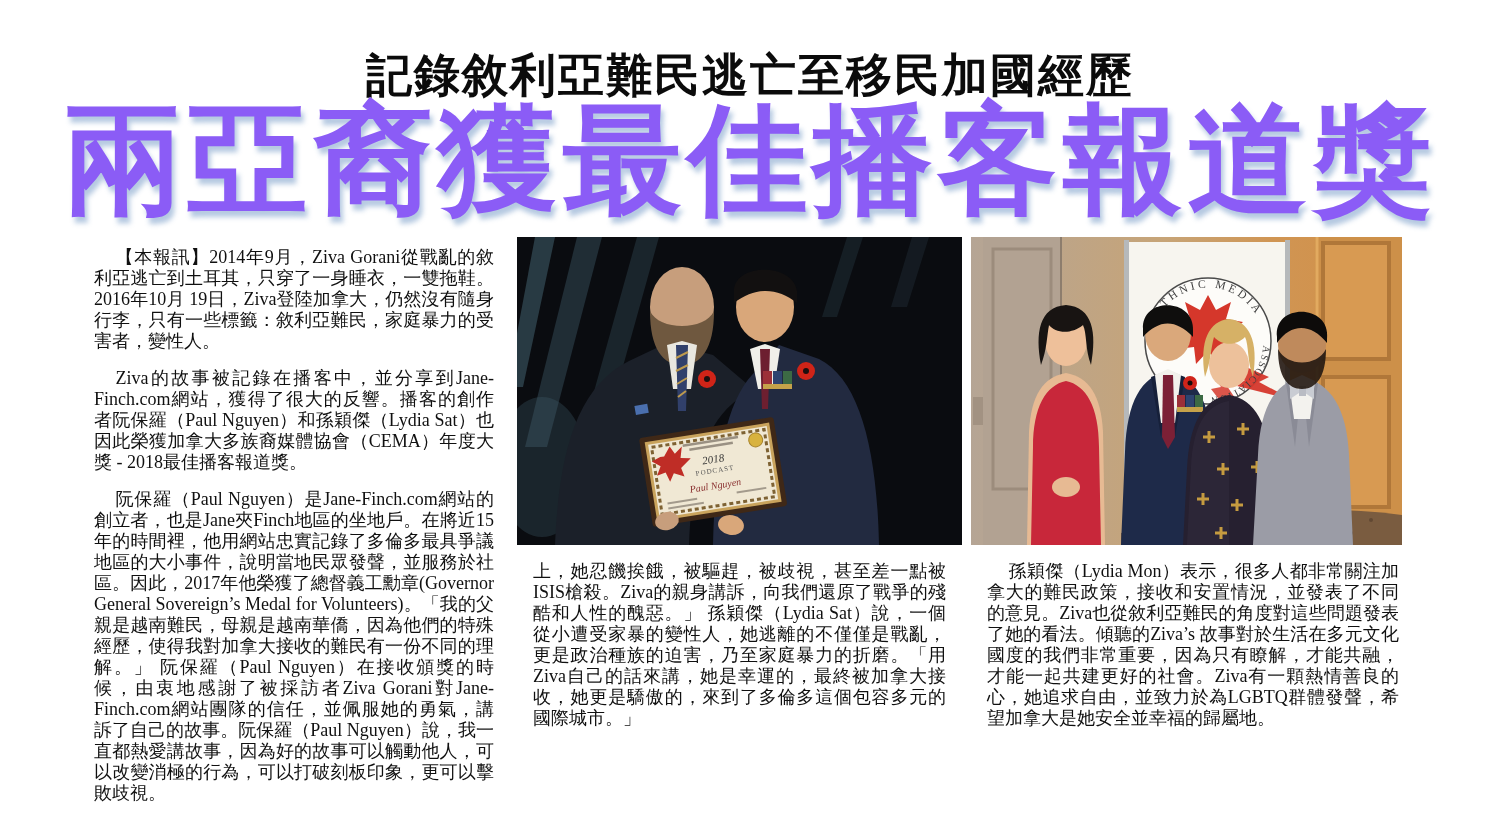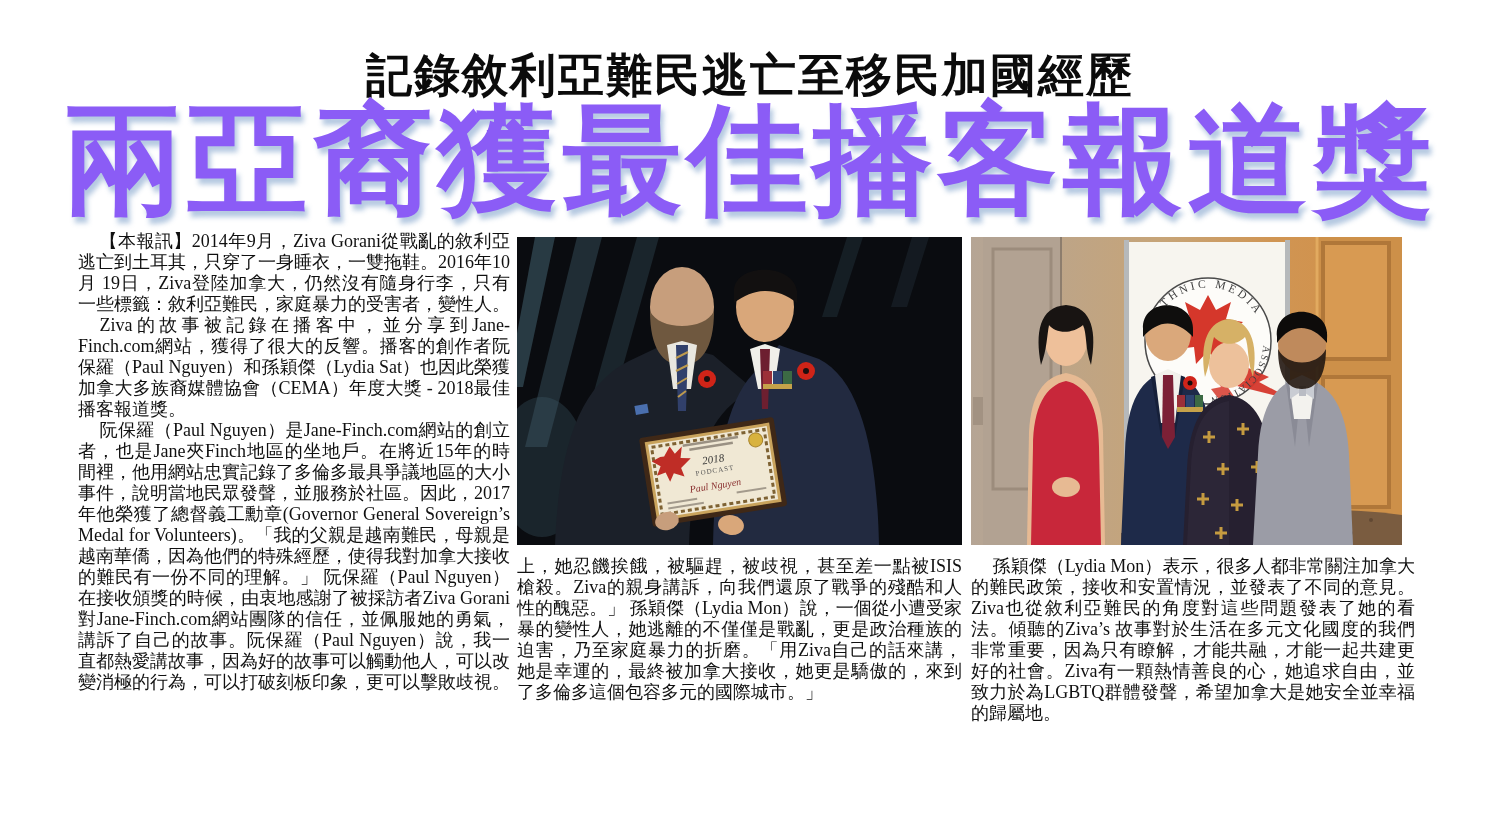--- a/index.html
+++ b/index.html
@@ -14,21 +14,21 @@
     white-space:nowrap;
   }
   .headline{
     position:absolute;top:94px;left:0;width:1500px;margin:0;text-align:center;
     font-family:"Liberation Serif","DejaVu Serif",serif;
     font-weight:900;font-size:120px;line-height:1.12;letter-spacing:5px;
     color:#8b5cf6;white-space:nowrap;
     text-shadow:3px 6px 5px rgba(70,120,180,0.40);
   }
   .bodycol{position:absolute;font-size:18px;line-height:21px;text-align:justify;color:#101010;}
-  .bodycol p{margin:0;}
+  .bodycol p{margin:16px;}
   .col1{left:78px;top:231px;width:432px;}
   .col2{left:517px;top:237px;width:445px;}
   .col3{left:971px;top:237px;width:444px;}
   .indent{text-indent:1.2em;}
   .noindent{text-indent:0;}
   figure{margin:0;padding:0;}
   .photo{display:block;overflow:hidden;}
   .caption-block{margin-top:11px;}
 </style>
 </head>
@@ -101,21 +101,21 @@
           <text x="196" y="252" font-size="10" font-style="italic" text-anchor="middle" fill="#8a3030">Paul Nguyen</text>
           <rect x="146" y="258" width="30" height="2" fill="#a39a8c"></rect>
           <rect x="216" y="258" width="30" height="2" fill="#a39a8c"></rect>
           <rect x="146" y="263" width="36" height="2" fill="#a39a8c"></rect>
         </g>
         <ellipse cx="150" cy="284" rx="12" ry="9" fill="#c79e7c" transform="rotate(-15 150 284)"></ellipse>
         <ellipse cx="214" cy="288" rx="13" ry="10" fill="#d9a77a" transform="rotate(10 214 288)"></ellipse>
       </svg>
     </figure>
     <div class="caption-block">
-      <p class="noindent">上，她忍饑挨餓，被驅趕，被歧視，甚至差一點被ISIS槍殺。Ziva的親身講訴，向我們還原了戰爭的殘酷和人性的醜惡。」 孫穎傑（Lydia Mon）說，一個從小遭受家暴的變性人，她逃離的不僅僅是戰亂，更是政治種族的迫害，乃至家庭暴力的折磨。「用Ziva自己的話來講，她是幸運的，最終被加拿大接收，她更是驕傲的，來到了多倫多這個包容多元的國際城市。」</p>
+      <p class="noindent">上，她忍饑挨餓，被驅趕，被歧視，甚至差一點被ISIS槍殺。Ziva的親身講訴，向我們還原了戰爭的殘酷和人性的醜惡。」 孫穎傑（Lydia Sat）說，一個從小遭受家暴的變性人，她逃離的不僅僅是戰亂，更是政治種族的迫害，乃至家庭暴力的折磨。「用Ziva自己的話來講，她是幸運的，最終被加拿大接收，她更是驕傲的，來到了多倫多這個包容多元的國際城市。」</p>
     </div>
   </div>
 
   <div class="bodycol col3">
     <figure>
       <svg class="photo" width="431" height="308" viewBox="0 0 431 308" xmlns="http://www.w3.org/2000/svg">
         <defs>
           <linearGradient id="wall" x1="0" y1="0" x2="1" y2="0">
             <stop offset="0" stop-color="#b5a595"></stop>
             <stop offset="0.45" stop-color="#c7a477"></stop>

